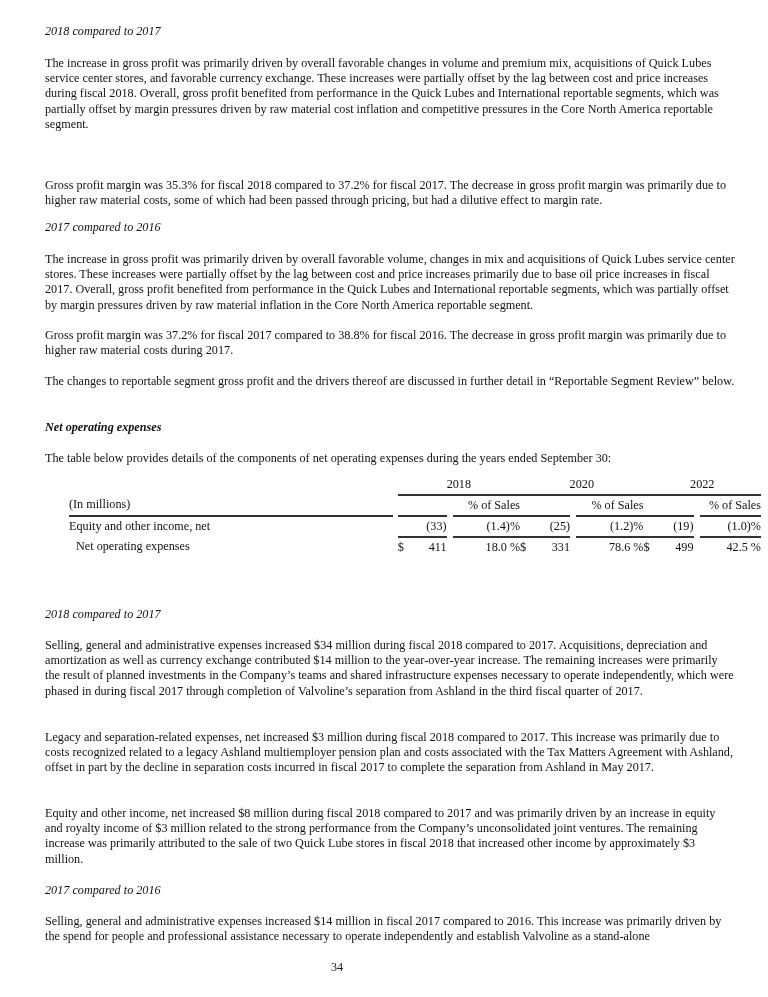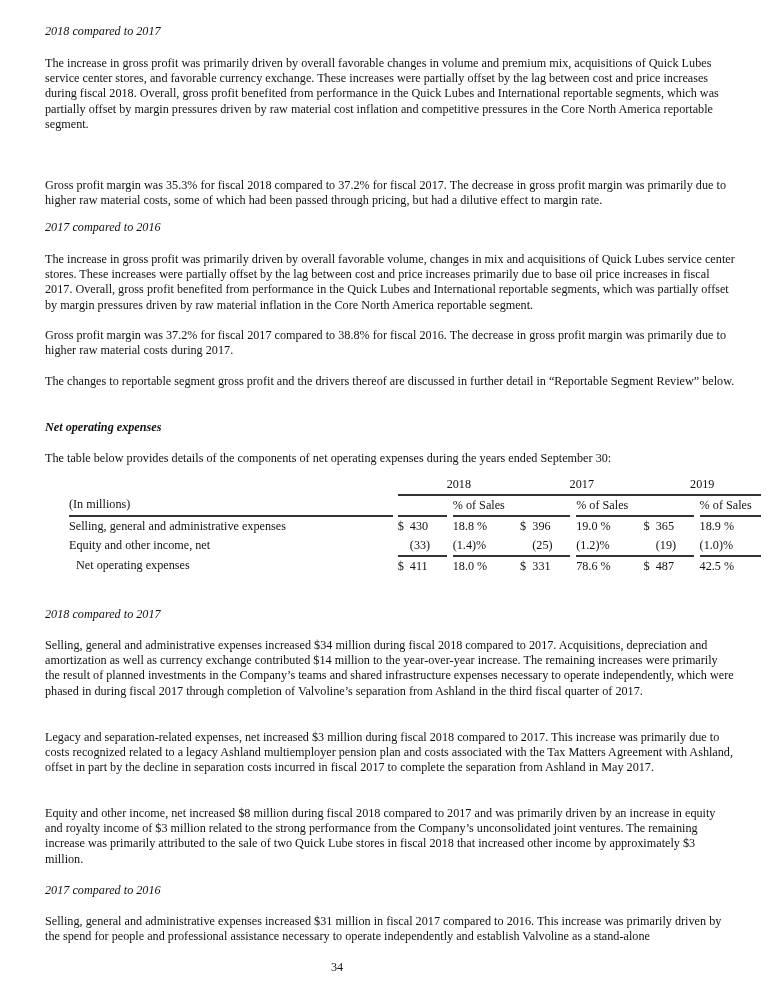--- a/index.html
+++ b/index.html
@@ -7,21 +7,21 @@
     width: 768px; height: 997px; position: relative; overflow: hidden;
     font-family: "Liberation Serif", serif; color: #111; font-size: 12.2px; line-height: 15.2px;
   }
   .page { position: absolute; left: 41px; top: 0; width: 690px; }
   .abs { position: absolute; left: 4px; width: 690px; }
   .sub { font-style: italic; }
   .bold-it { font-style: italic; font-weight: bold; }
   p { margin: 0; }
   table.fin { position: absolute; left: 0; top: 475px; width: 692px; border-collapse: collapse; font-size: 12.2px; margin-left: 28px; }
   table.fin td { padding: 0; height: 19px; vertical-align: middle; white-space: nowrap; }
-  .r { text-align: left; }
+  .r { text-align: right; }
   .c { text-align: center; }
   .bb { border-bottom: 2px solid #333; }
   .pagenum { position: absolute; top: 960px; left: 0; width: 674px; text-align: center; font-size: 12.2px; }
 </style>
 </head>
 <body>
 
 <div class="page">
   <p class="abs sub" style="top:24px">2018 compared to 2017</p>
   <p class="abs" style="top:56px">The increase in gross profit was primarily driven by overall favorable changes in volume and premium mix, acquisitions of Quick Lubes service center stores, and favorable currency exchange. These increases were partially offset by the lag between cost and price increases during fiscal 2018. Overall, gross profit benefited from performance in the Quick Lubes and International reportable segments, which was partially offset by margin pressures driven by raw material cost inflation and competitive pressures in the Core North America reportable segment.</p>
@@ -48,51 +48,35 @@
       <col style="width:12px">
         <col style="width:37px">
         <col style="width:6px">
         <col style="width:60px">
     </colgroup>
     <tbody>
         <tr>
       <td></td>
           <td></td>
       <td colspan="4" class="c bb">2018</td>
-      <td colspan="4" class="c bb">2017</td>
-      <td colspan="4" class="c bb">2019</td>
+      <td colspan="4" class="c bb">2020</td>
+      <td colspan="4" class="c bb">2022</td>
     </tr>
     <tr>
       <td class="bb">(In millions)</td>
           <td></td>
       <td colspan="2" class="bb"></td>
           <td></td>
       <td class="r bb">% of Sales</td>
       <td colspan="2" class="bb"></td>
           <td></td>
       <td class="r bb">% of Sales</td>
       <td colspan="2" class="bb"></td>
           <td></td>
       <td class="r bb">% of Sales</td>
-    </tr>
-    <tr>
-      <td>Selling, general and administrative expenses</td>
-          <td></td>
-      <td>$</td>
-      <td class="r">430</td>
-          <td></td>
-      <td class="r">18.8 %</td>
-      <td>$</td>
-      <td class="r">396</td>
-          <td></td>
-      <td class="r">19.0 %</td>
-      <td>$</td>
-      <td class="r">365</td>
-          <td></td>
-      <td class="r">18.9 %</td>
     </tr>
     <tr>
       <td>Equity and other income, net</td>
           <td></td>
       <td class="bb"></td>
       <td class="r bb">(33)</td>
           <td></td>
       <td class="r bb">(1.4)%</td>
       <td class="bb"></td>
       <td class="r bb">(25)</td>
@@ -108,28 +92,28 @@
           <td></td>
       <td>$</td>
       <td class="r">411</td>
           <td></td>
       <td class="r">18.0 %</td>
       <td>$</td>
       <td class="r">331</td>
           <td></td>
       <td class="r">78.6 %</td>
       <td>$</td>
-      <td class="r">487</td>
+      <td class="r">499</td>
           <td></td>
       <td class="r">42.5 %</td>
     </tr>
   </tbody>
     </table>
 
   <p class="abs sub" style="top:607px">2018 compared to 2017</p>
   <p class="abs" style="top:638px">Selling, general and administrative expenses increased $34 million during fiscal 2018 compared to 2017. Acquisitions, depreciation and amortization as well as currency exchange contributed $14 million to the year-over-year increase. The remaining increases were primarily the result of planned investments in the Company’s teams and shared infrastructure expenses necessary to operate independently, which were phased in during fiscal 2017 through completion of Valvoline’s separation from Ashland in the third fiscal quarter of 2017.</p>
   <p class="abs" style="top:730px">Legacy and separation-related expenses, net increased $3 million during fiscal 2018 compared to 2017. This increase was primarily due to costs recognized related to a legacy Ashland multiemployer pension plan and costs associated with the Tax Matters Agreement with Ashland, offset in part by the decline in separation costs incurred in fiscal 2017 to complete the separation from Ashland in May 2017.</p>
   <p class="abs" style="top:806px">Equity and other income, net increased $8 million during fiscal 2018 compared to 2017 and was primarily driven by an increase in equity and royalty income of $3 million related to the strong performance from the Company’s unconsolidated joint ventures. The remaining increase was primarily attributed to the sale of two Quick Lube stores in fiscal 2018 that increased other income by approximately $3 million.</p>
   <p class="abs sub" style="top:883px">2017 compared to 2016</p>
-  <p class="abs" style="top:914px">Selling, general and administrative expenses increased $31 million in fiscal 2017 compared to 2016. This increase was primarily driven by the spend for people and professional assistance necessary to operate independently and establish Valvoline as a stand-alone</p>
+  <p class="abs" style="top:914px">Selling, general and administrative expenses increased $14 million in fiscal 2017 compared to 2016. This increase was primarily driven by the spend for people and professional assistance necessary to operate independently and establish Valvoline as a stand-alone</p>
 </div>
 
 <div class="pagenum">34</div>
 
 </body></html>

